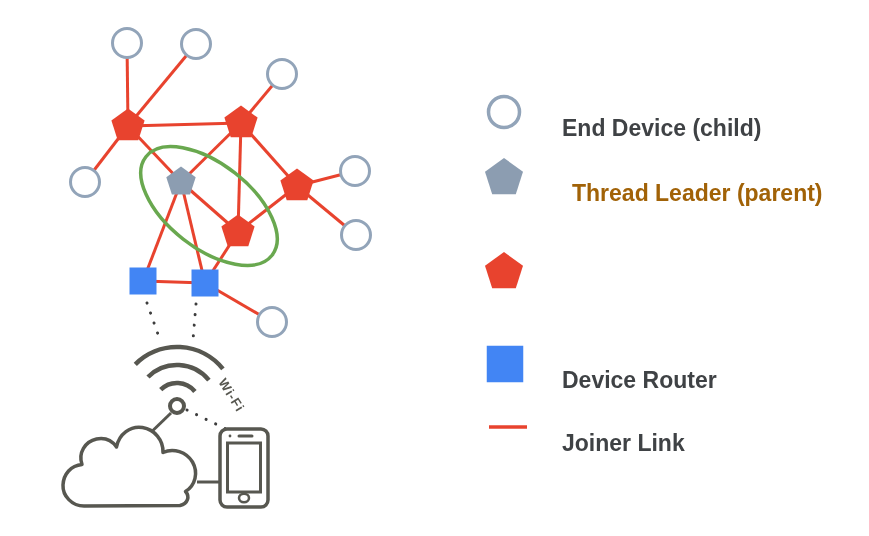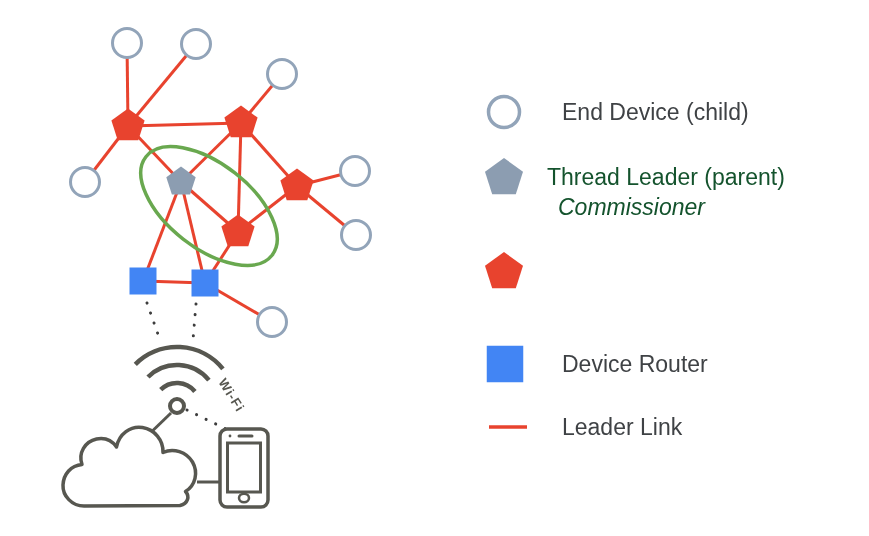--- a/index.html
+++ b/index.html
@@ -1,21 +1,21 @@
 <!DOCTYPE html>
 <html><head>
 <meta charset="utf-8">
 <style>
   html,body{margin:0;padding:0;background:#fff;}
   .canvas{position:relative;width:869px;height:536px;background:#fff;overflow:hidden;
           font-family:"Liberation Sans",sans-serif;}
   svg.diagram{position:absolute;left:0;top:0;}
   .legend{position:absolute;left:0;top:0;width:869px;height:536px;pointer-events:none;}
   .lg-icon{position:absolute;transform:translate(-50%,-50%);line-height:0;}
-  .lg-text{position:absolute;color:#3F4245;font-size:23px;font-weight:normal;line-height:30px;white-space:nowrap;}
+  .lg-text{position:absolute;color:#3F4245;font-size:23px;font-weight:bold;line-height:30px;white-space:nowrap;margin-top:16px;}
   .lg-sub{font-style:italic;padding-left:11px;}
   .lg-sub:empty{display:none;}
 </style>
 </head>
 <body>
 
 <div class="canvas">
 
   <svg class="diagram" width="869" height="536" viewBox="0 0 869 536">
       <line x1="127" y1="43" x2="128" y2="126" stroke="#E8432E" stroke-width="3"></line>
@@ -82,23 +82,22 @@
 
       </div>
     </div>
 
     <div>
       <span class="lg-icon" style="left:504px;top:177px">
         <svg width="42" height="40">
             <polygon points="21,1 40,14.8 32.8,37.2 9.2,37.2 2,14.8" fill="#8C9DB1"></polygon>
           </svg>
       </span>
-      <div class="lg-text" style="left: 547px; top: 162px; color: #14532d;">
+      <div class="lg-text" style="left: 572px; top: 162px; color: #a16207;">
         <div>Thread Leader (parent)</div>
-        <div class="lg-sub">Commissioner</div>
       </div>
     </div>
 
     <div>
       <span class="lg-icon" style="left:504px;top:271px">
         <svg width="42" height="40">
             <polygon points="21,1 40,14.8 32.8,37.2 9.2,37.2 2,14.8" fill="#E8432E"></polygon>
           </svg>
       </span>
       <div class="lg-text" style="left: 562px; top: 256px; color: rgb(63, 66, 69);">
@@ -117,19 +116,19 @@
       </div>
     </div>
 
     <div>
       <span class="lg-icon" style="left:508px;top:427px">
         <svg width="40" height="6">
             <line x1="1" y1="3" x2="39" y2="3" stroke-width="3.5" stroke="#E8432E"></line>
           </svg>
       </span>
       <div class="lg-text" style="left: 562px; top: 412px; color: rgb(63, 66, 69);">
-        <div>Leader Link</div>
+        <div>Joiner Link</div>
 
       </div>
     </div>
 
   </div>
 </div>
 
 </body></html>

